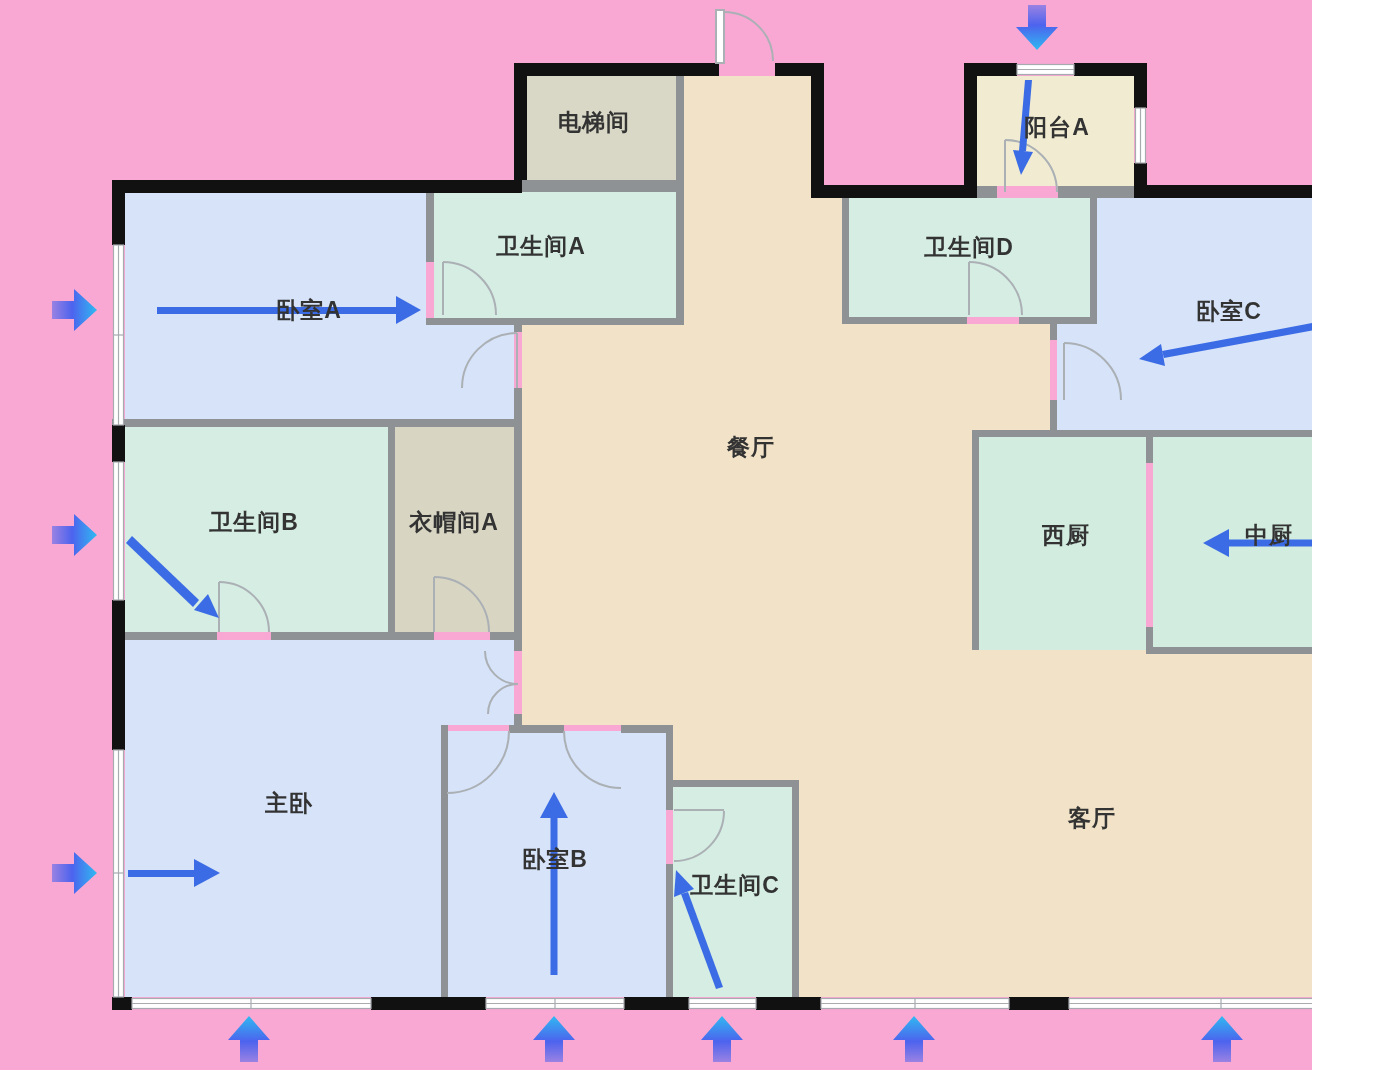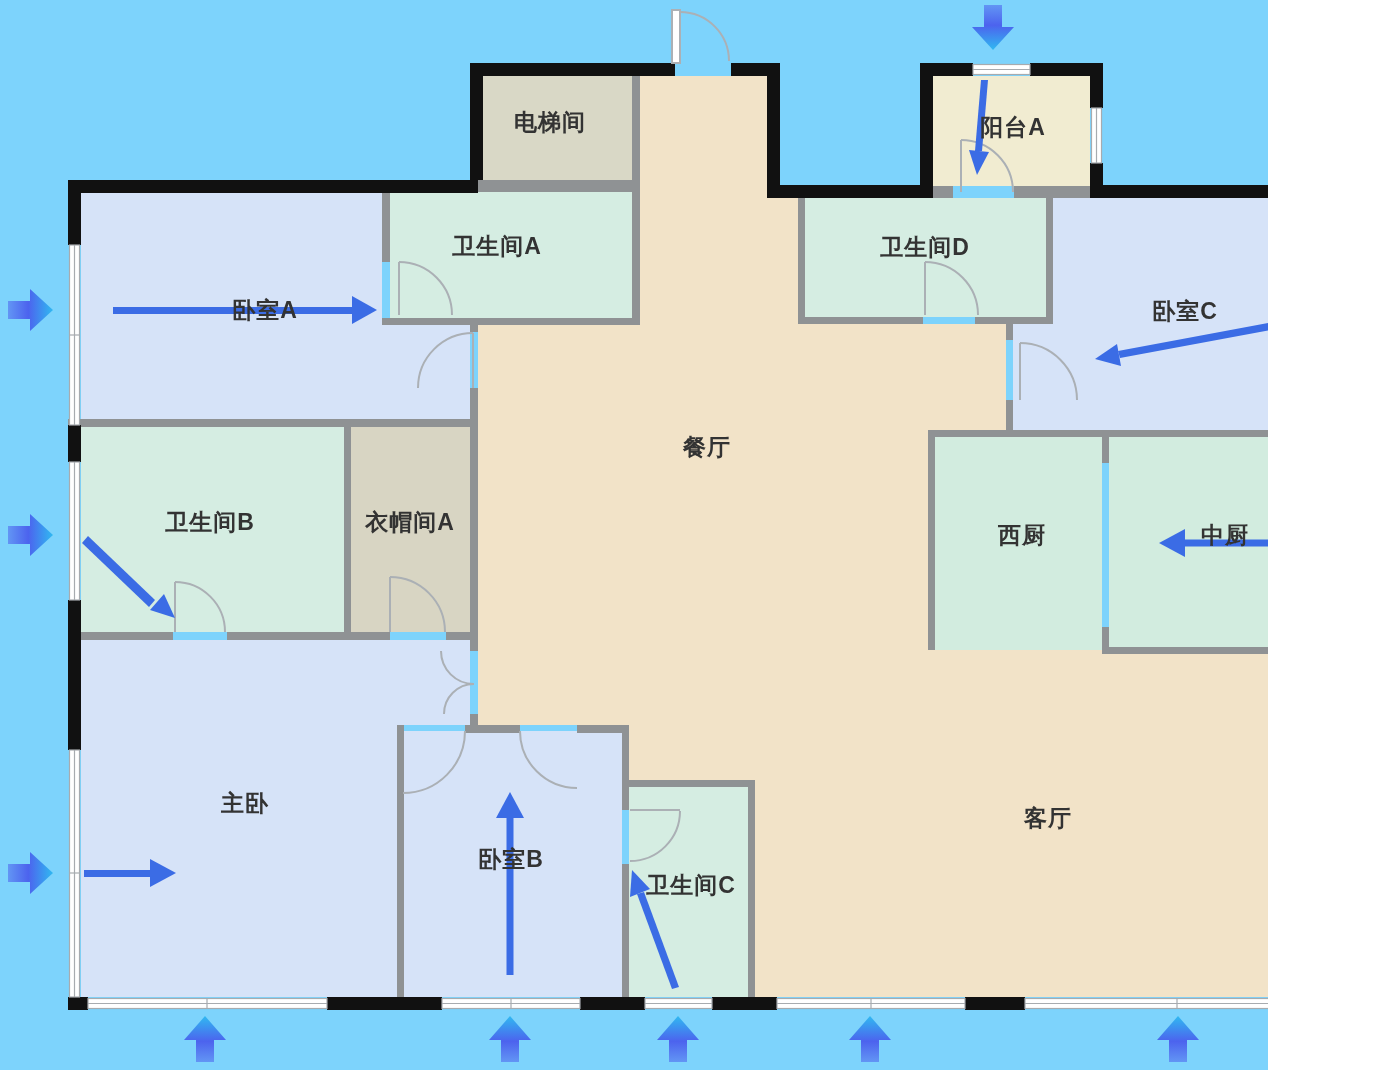--- a/index.html
+++ b/index.html
@@ -1,17 +1,17 @@
 <!DOCTYPE html>
 <html><head>
 <meta charset="utf-8">
 <style>
   html,body{margin:0;padding:0;background:#ffffff;}
-  .stage{position:relative;width:1268px;height:1070px;background:#7dd3fc;overflow:hidden;
-         font-family:"Liberation Sans","DejaVu Sans",sans-serif;}
+  .stage{position:relative;width:1268px;height:1070px;background:#f9a8d4;overflow:hidden;
+         font-family:"Liberation Sans","DejaVu Sans",sans-serif;padding-left:44px;}
   svg text{font-family:"Liberation Sans","DejaVu Sans",sans-serif;font-weight:600;}
   .room-label{font-size:23px;letter-spacing:1px;}
 </style>
 </head>
 <body>
 
 <div class="stage">
 <svg width="1400" height="1070" viewBox="0 0 1400 1070">
   <defs>
     <linearGradient id="gradR" x1="0" y1="0" x2="1" y2="0">

